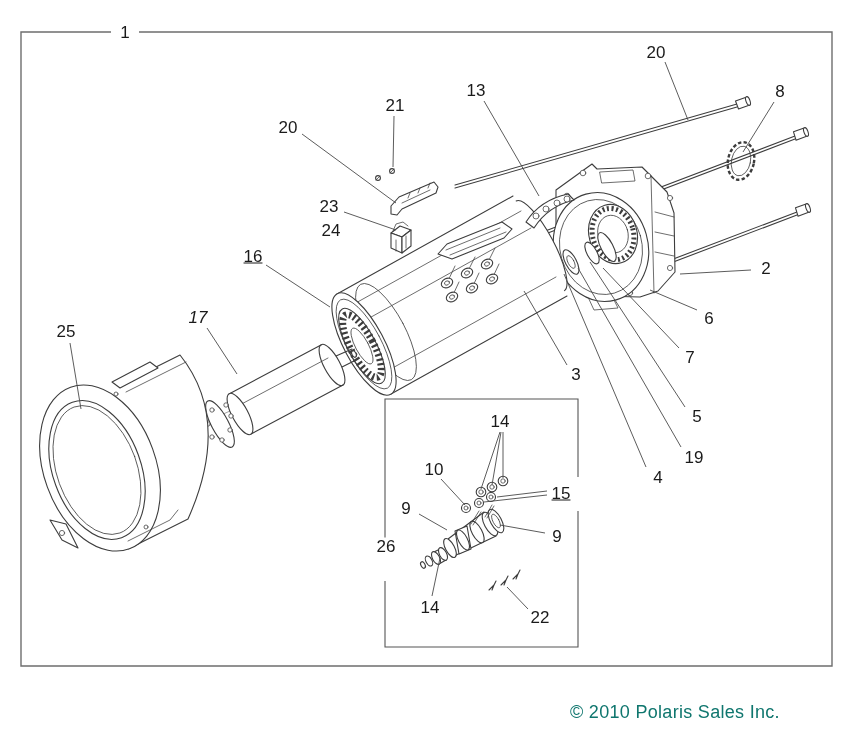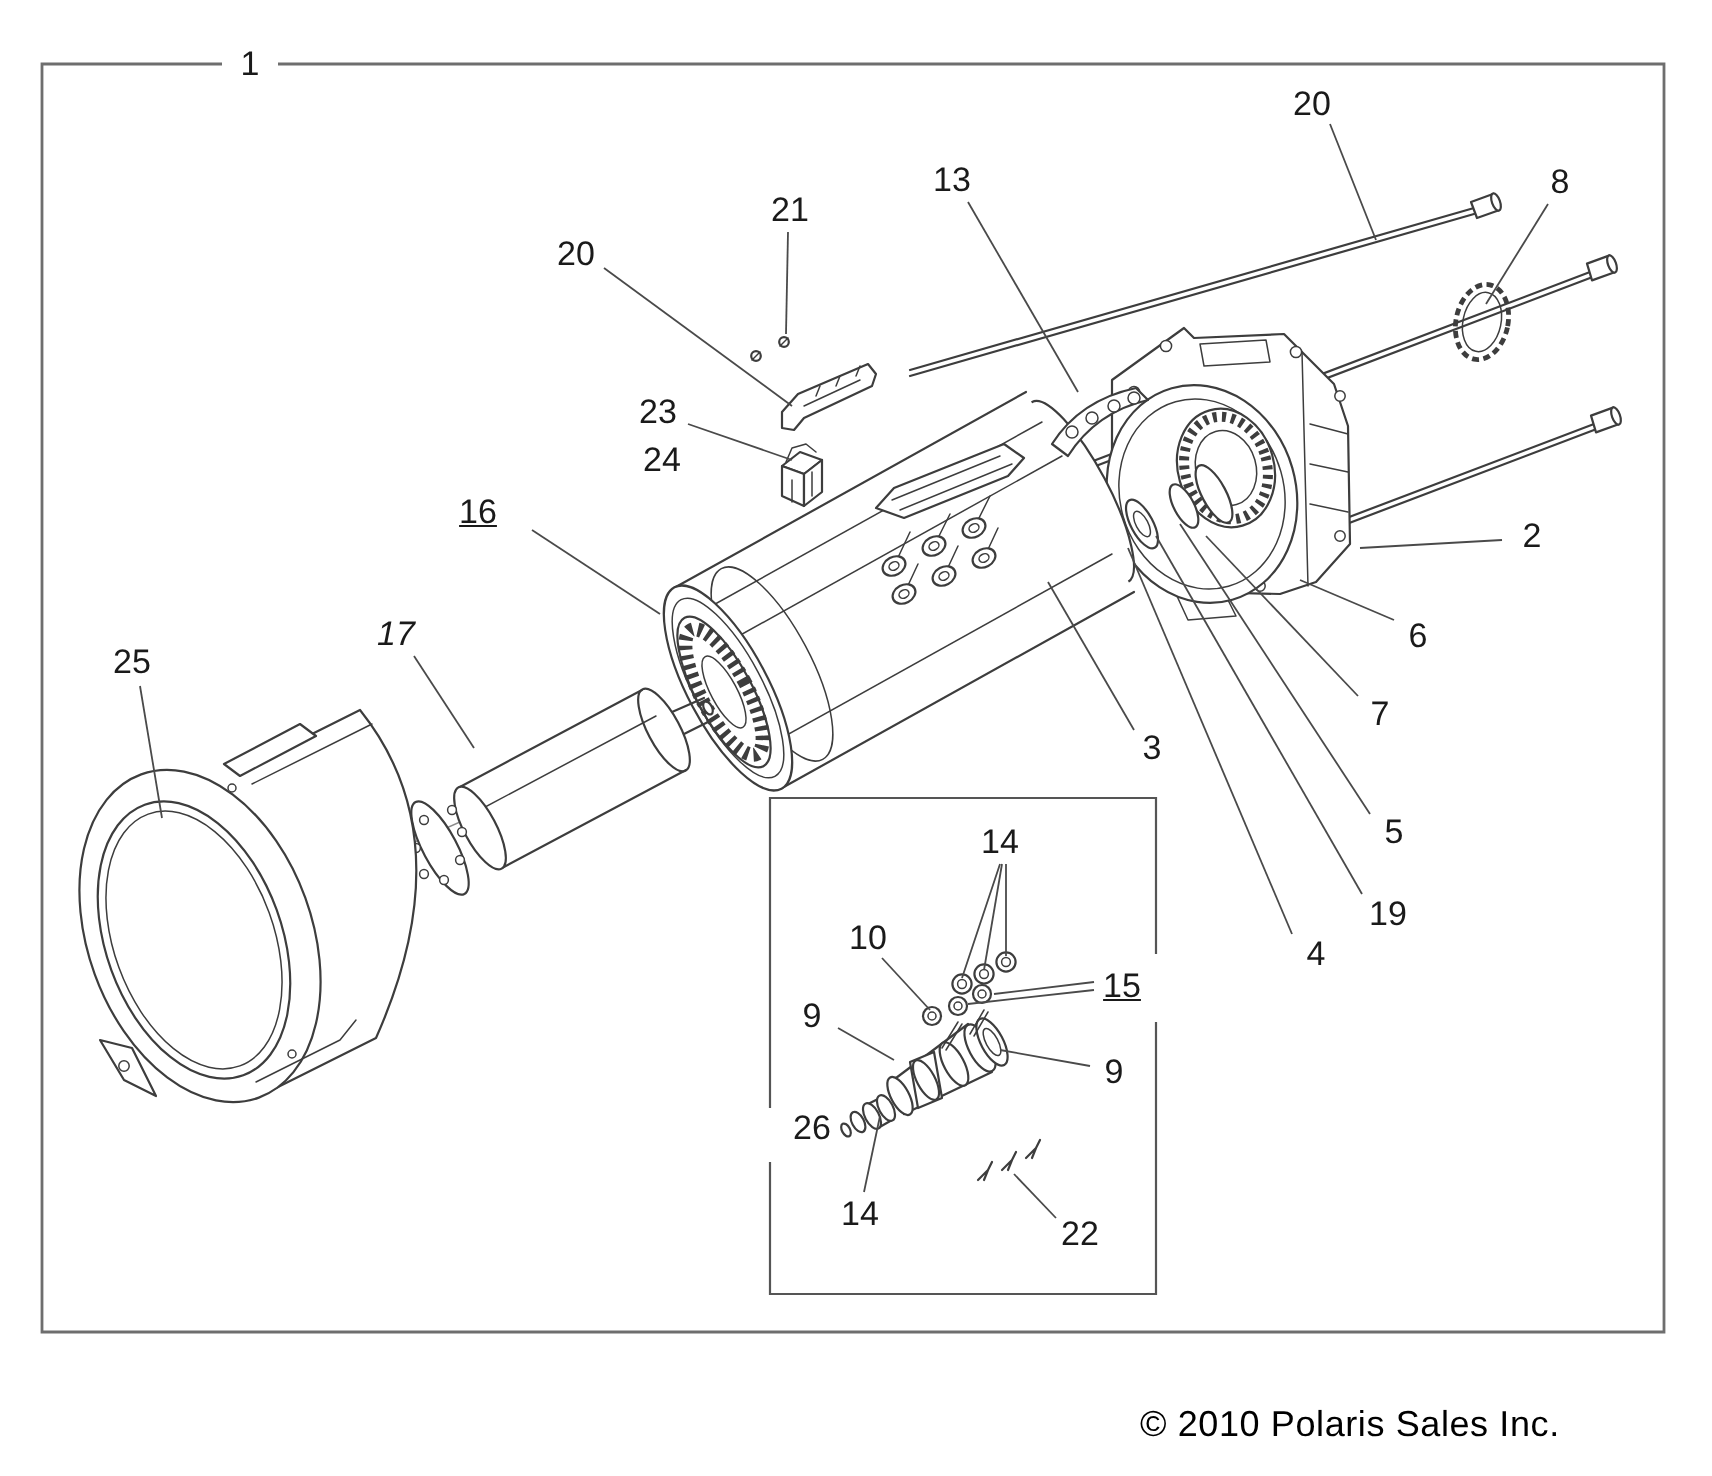--- a/index.html
+++ b/index.html
@@ -9,21 +9,21 @@
   .ln{stroke:#3d3d3d;fill:none;stroke-width:1.1;stroke-linejoin:round;stroke-linecap:round;}
   .tn{stroke:#3d3d3d;fill:none;stroke-width:.75;stroke-linejoin:round;stroke-linecap:round;}
   .wf{fill:#fff;}
   .cl{stroke:#8a8a8a;fill:none;stroke-width:.8;}
   .bd{stroke:#6e6e6e;fill:none;stroke-width:1.4;}
   .ib{stroke:#555;fill:none;stroke-width:1.1;}
   #leader-lines line{stroke:#4a4a4a;stroke-width:.9;}
   #callout-layer{position:absolute;left:0;top:0;width:856px;height:738px;pointer-events:none;}
   .callout{position:absolute;transform:translate(-50%,-50%);font-size:17px;color:#1a1a1a;
            background:#fff;padding:0 2px;line-height:1;white-space:nowrap;}
-  .copyright{position:absolute;left:570px;top:702px;font-size:18px;color:#000000;letter-spacing:.3px;}
+  .copyright{position:absolute;left:570px;top:702px;font-size:18px;color:#0f766e;letter-spacing:.3px;}
 </style>
 </head>
 <body>
 
 <div id="stage">
 
 <svg id="drawing" width="856" height="738" viewBox="0 0 856 738">
 
   <g>
     <line class="cl" x1="60" y1="486" x2="255" y2="400"></line>
@@ -285,28 +285,28 @@
       <div class="callout" style="left: 709px; top: 318px;">6</div>
       <div class="callout" style="left: 690px; top: 357px;">7</div>
       <div class="callout" style="left: 780px; top: 91px;">8</div>
       <div class="callout" style="left: 557px; top: 536px;">9</div>
       <div class="callout" style="left: 434px; top: 469px;">10</div>
       <div class="callout" style="left: 406px; top: 508px;">9</div>
       <div class="callout" style="left: 430px; top: 607px;">14</div>
       <div class="callout" style="left: 476px; top: 90px;">13</div>
       <div class="callout" style="left: 500px; top: 421px;">14</div>
       <div class="callout" style="left: 561px; top: 493px; text-decoration: underline;">15</div>
-      <div class="callout" style="left: 239px; top: 256px; text-decoration: underline;">16</div>
+      <div class="callout" style="left: 253px; top: 256px; text-decoration: underline;">16</div>
       <div class="callout" style="left: 198px; top: 317px; font-style: italic;">17</div>
       <div class="callout" style="left: 656px; top: 52px;">20</div>
       <div class="callout" style="left: 694px; top: 457px;">19</div>
       <div class="callout" style="left: 288px; top: 127px;">20</div>
       <div class="callout" style="left: 395px; top: 105px;">21</div>
       <div class="callout" style="left: 540px; top: 617px;">22</div>
       <div class="callout" style="left: 329px; top: 206px;">23</div>
       <div class="callout" style="left: 331px; top: 230px;">24</div>
       <div class="callout" style="left: 66px; top: 331px;">25</div>
-      <div class="callout" style="left: 386px; top: 564px; margin-left: 20px;">26</div>
+      <div class="callout" style="left: 386px; top: 546px;">26</div>
     </div>
 
 <div class="copyright">© 2010 Polaris Sales Inc.</div>
 
 </div>
 
 </body></html>

